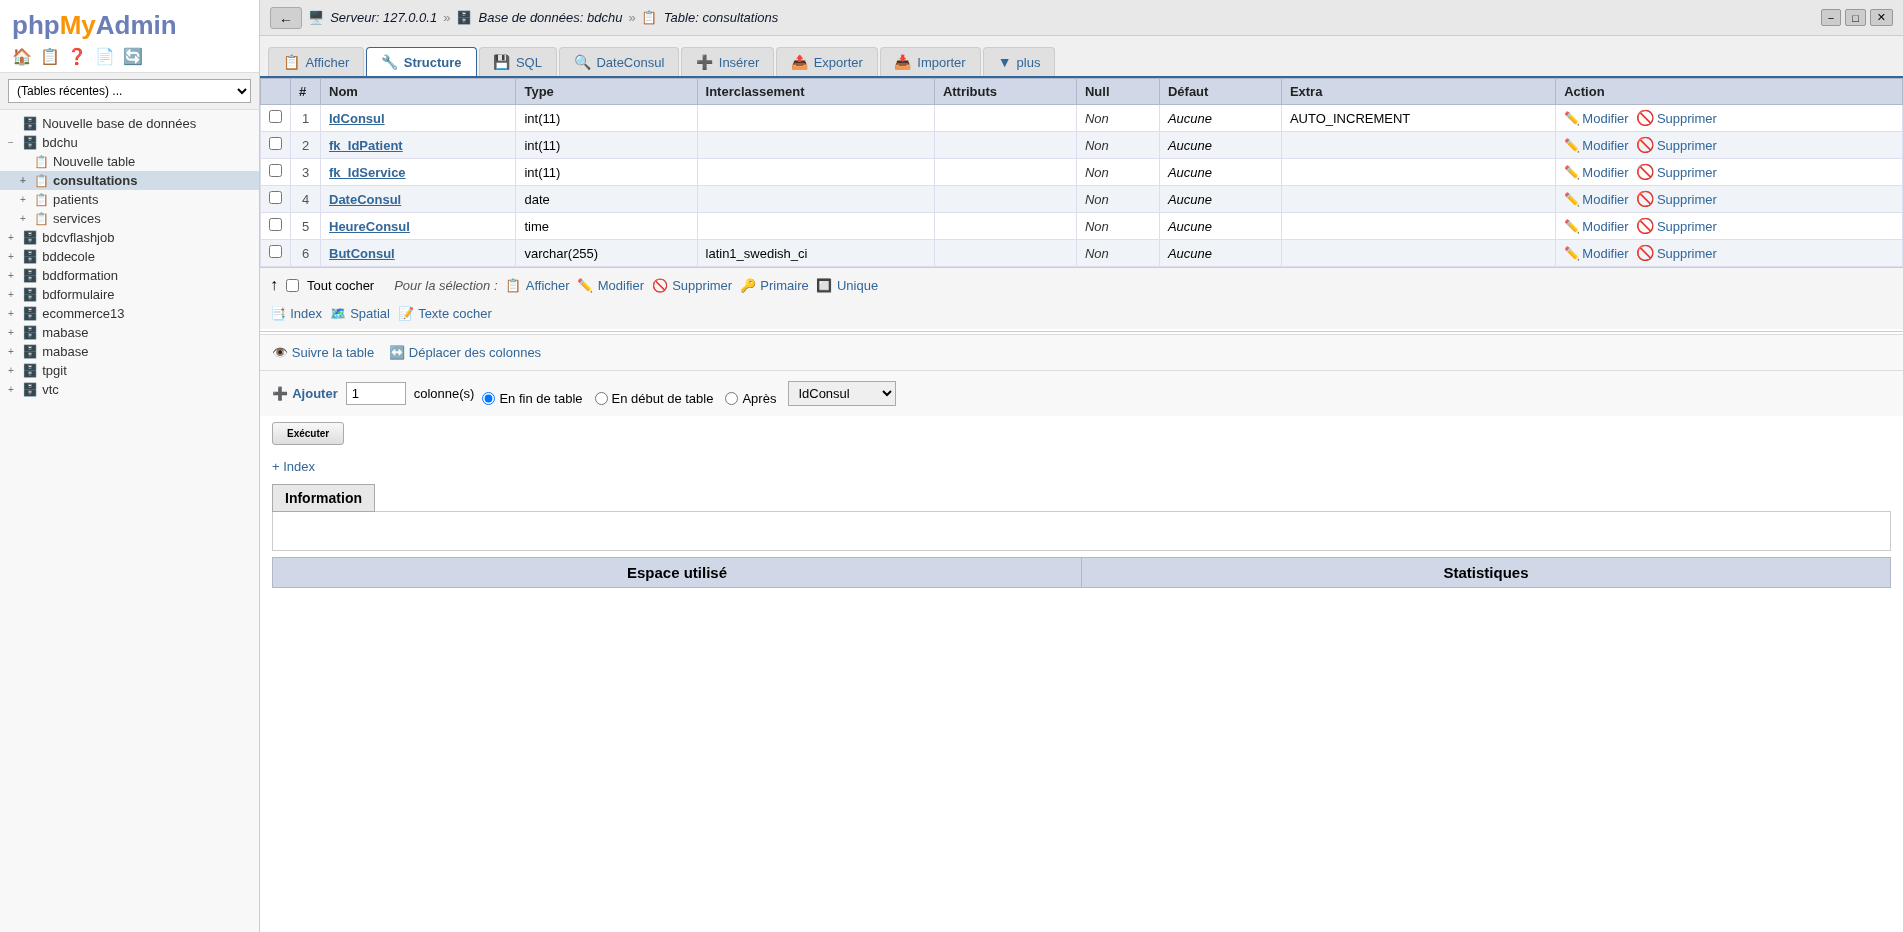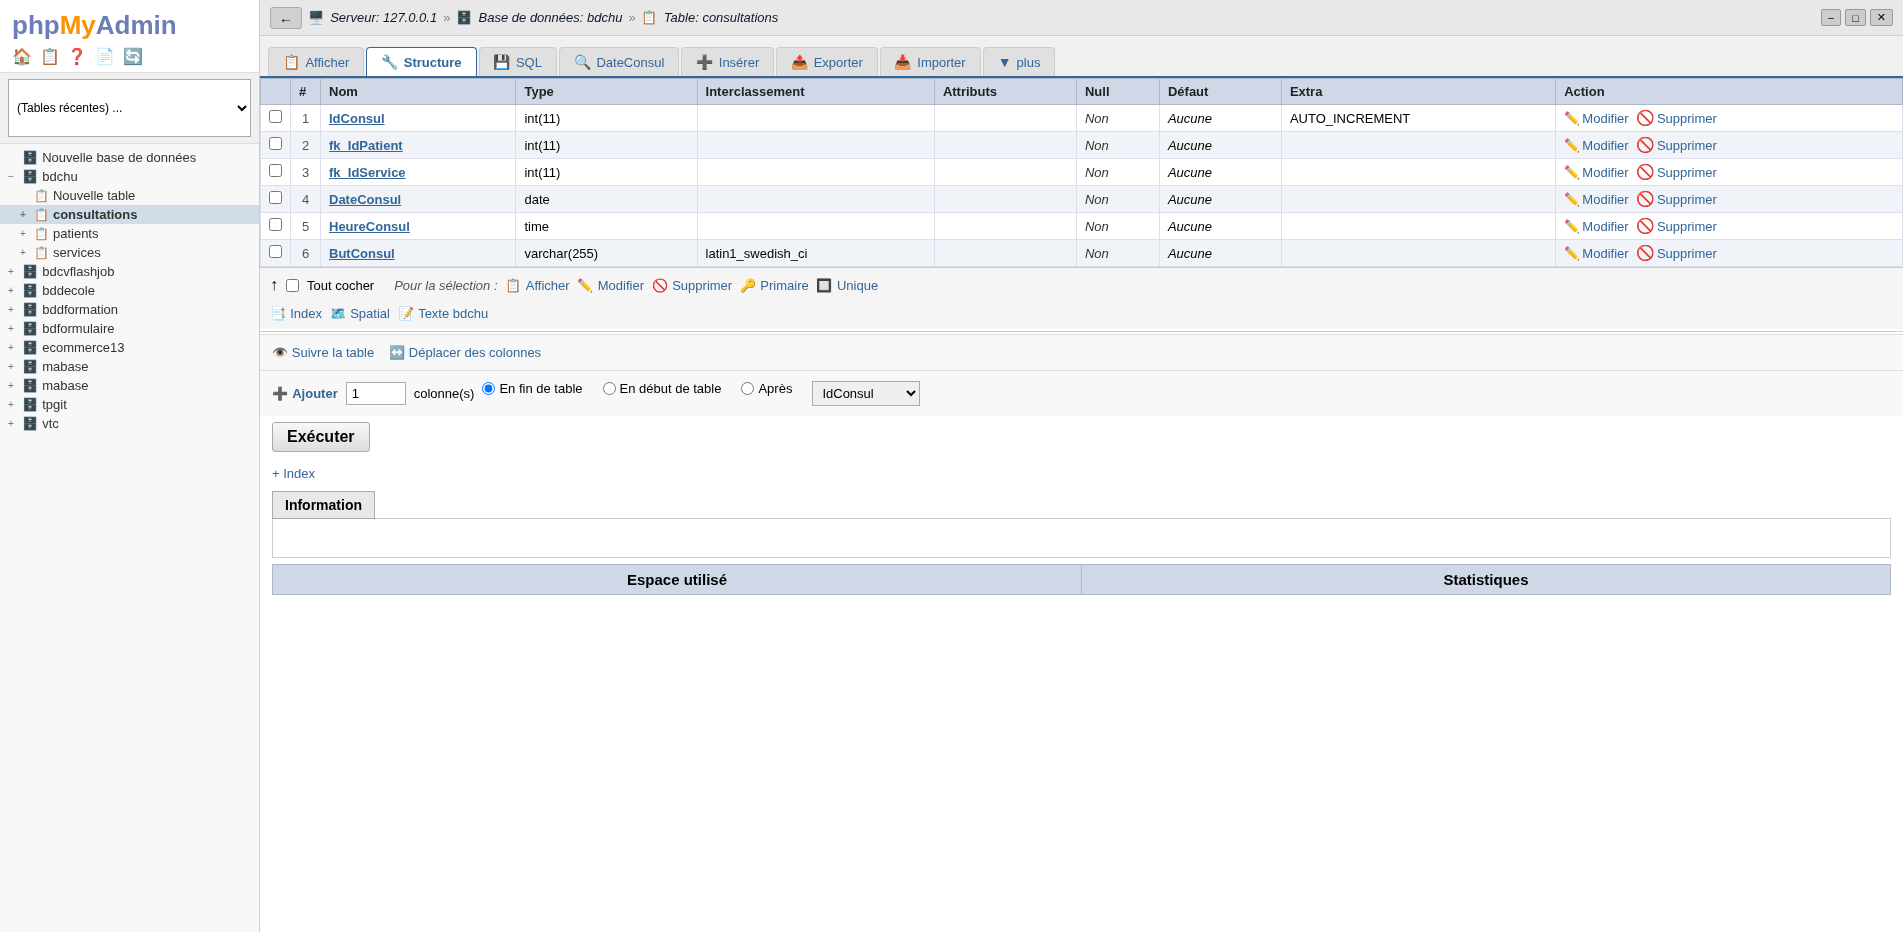--- a/index.html
+++ b/index.html
@@ -36,21 +36,21 @@
     }
     .logo-icon { color: #555; cursor: pointer; }
 
     .db-select-wrap {
       padding: 6px 8px;
       background: #f0f0f0;
       border-bottom: 1px solid #ddd;
     }
     .db-select {
       width: 100%;
-      padding: 20px 4px;
+      padding: 3px 4px;
       font-size: 12px;
       border: 1px solid #aaa;
       background: #fff;
     }
 
     .tree-area { flex: 1; overflow-y: auto; padding: 4px 0; }
     .tree-item {
       padding: 2px 8px;
       cursor: pointer;
       white-space: nowrap;
@@ -209,30 +209,30 @@
       padding: 10px 12px;
       background: #f8f8f8;
       border-top: 1px solid #ddd;
       display: flex;
       align-items: center;
       gap: 8px;
       flex-wrap: wrap;
     }
     .ajouter-label { color: #336699; font-weight: bold; display: flex; align-items: center; gap: 4px; }
     .col-input { width: 60px; padding: 3px 5px; border: 1px solid #aaa; font-size: 13px; }
-    .radio-group { display: flex; align-items: flex-start; gap: 20px; }
+    .radio-group { display: flex; align-items: flex-end; gap: 12px; }
     .radio-item { display: flex; align-items: center; gap: 4px; cursor: pointer; }
     .after-select { padding: 3px 5px; border: 1px solid #aaa; font-size: 13px; }
 
     .executer-btn {
       background: linear-gradient(to bottom, #f8f8f8, #ddd);
       border: 1px solid #aaa;
       padding: 5px 14px;
       cursor: pointer;
-      font-size: 16px;
+      font-size: 10px;
       border-radius: 3px;
       font-weight: bold;
       margin: 6px 12px;
     }
 
     .index-link { color: #336699; text-decoration: none; margin: 4px 12px; display: inline-block; font-size: 13px; }
     .info-header {
       background: #e8e8e8;
       border: 1px solid #aaa;
       padding: 5px 12px;
@@ -602,21 +602,21 @@
       <a class="action-btn">
         <span>📑</span>
         <span>Index</span>
       </a>
       <a class="action-btn">
         <span>🗺️</span>
         <span>Spatial</span>
       </a>
       <a class="action-btn">
         <span>📝</span>
-        <span>Texte bdchu</span>
+        <span>Texte cocher</span>
       </a>
     </div>
 
     <div class="divider"></div>
 
     
     <div class="links-section">
       <div>
         <span>👁️</span>
         <a href="#">Suivre la table</a>

